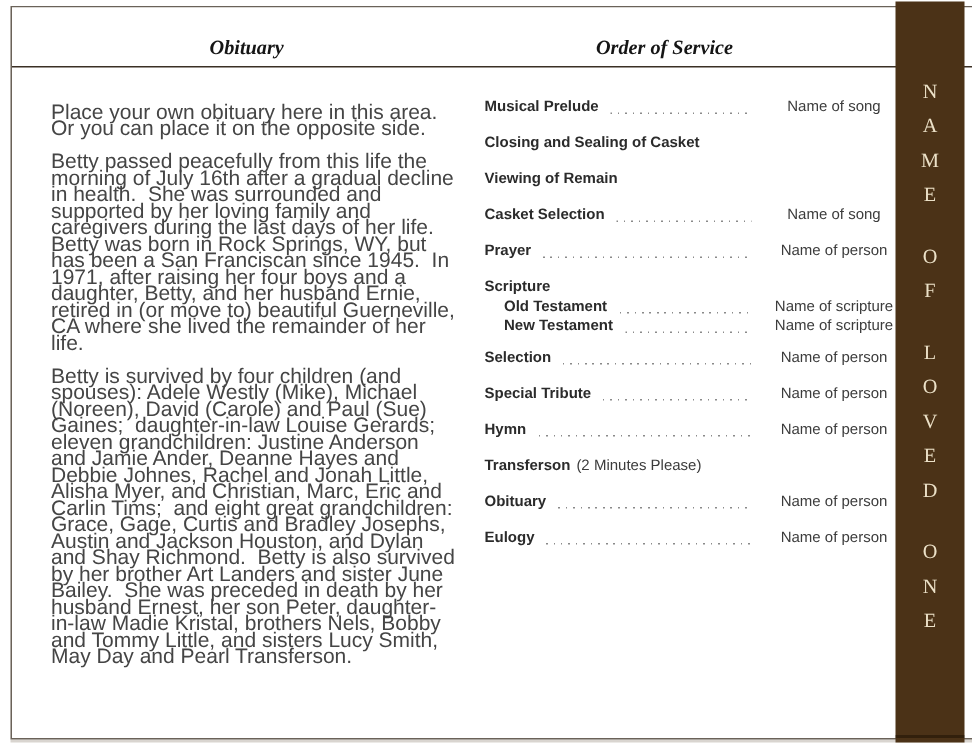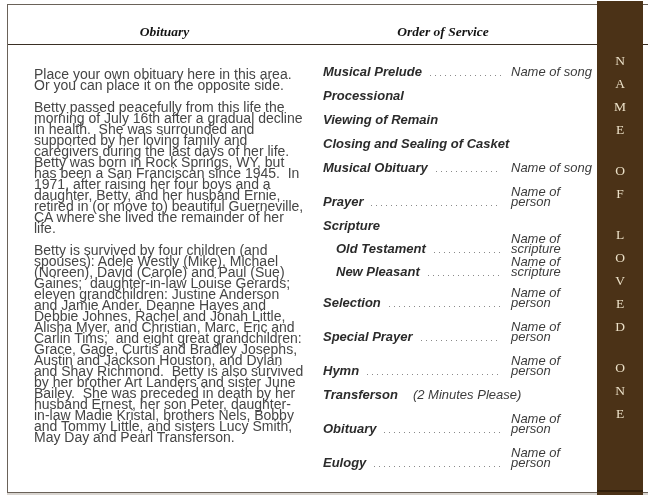--- a/index.html
+++ b/index.html
@@ -30,30 +30,30 @@
   }
   .obit-p{
     margin:0 0 11px 0;font-size:14px;line-height:11px;color:#454545;
     white-space:pre-wrap;
   }
   .svc-col{
     position:absolute;left:315px;top:62px;width:278px;
   }
   .svc-row{
     display:flex;align-items:flex-end;margin-bottom:14px;
-    font-size:13px;line-height:10px;color:#3c3c3c;font-style:italic;
+    font-size:10px;line-height:10px;color:#3c3c3c;
   }
   .svc-label{font-weight:bold;color:#2b2b2b;white-space:nowrap;}
-  .svc-suffix{margin-left:15px;white-space:nowrap;}
+  .svc-suffix{margin-left:4px;white-space:nowrap;}
   .svc-leader{
     flex:1;height:7px;margin:0 10px 1px 8px;
     background-image:repeating-linear-gradient(90deg,#8a8a8a 0,#8a8a8a 1px,transparent 1px,transparent 5px);
     background-size:100% 1px;background-position:0 100%;background-repeat:no-repeat;
   }
-  .svc-value{width:90px;flex-shrink:0;}
+  .svc-value{width:90px;flex-shrink:0;text-align:center;}
   .svc-row.sub{padding-left:13px;}
   .svc-group{margin-bottom:11px;}
   .svc-group .svc-row{margin-bottom:3px;}
   .bar{
     position:absolute;left:597px;top:1px;width:46px;height:494px;
     background:#4b3217;z-index:3;box-sizing:border-box;padding-top:48px;
     text-align:center;font-family:"Liberation Serif",serif;color:#ece1c8;
   }
   .letter{font-size:13.5px;line-height:23px;}
   .word + .word{margin-top:18px;}
@@ -83,33 +83,29 @@
     </div>
 
   <div class="svc-col" id="svc-col">
       <div class="svc-row">
     <span class="svc-label">Musical Prelude</span>
 
     <span class="svc-leader"></span>
     <span class="svc-value">Name of song</span>
   </div>
       <div class="svc-row">
-    <span class="svc-label">Processional</span>
+    <span class="svc-label">Closing and Sealing of Casket</span>
 
   </div>
       <div class="svc-row">
     <span class="svc-label">Viewing of Remain</span>
 
   </div>
       <div class="svc-row">
-    <span class="svc-label">Closing and Sealing of Casket</span>
-
-  </div>
-      <div class="svc-row">
-    <span class="svc-label">Musical Obituary</span>
+    <span class="svc-label">Casket Selection</span>
 
     <span class="svc-leader"></span>
     <span class="svc-value">Name of song</span>
   </div>
       <div class="svc-row">
     <span class="svc-label">Prayer</span>
 
     <span class="svc-leader"></span>
     <span class="svc-value">Name of person</span>
   </div>
@@ -118,34 +114,34 @@
     <span class="svc-label">Scripture</span>
 
   </div>
         <div class="svc-row sub">
     <span class="svc-label">Old Testament</span>
 
     <span class="svc-leader"></span>
     <span class="svc-value">Name of scripture</span>
   </div>
         <div class="svc-row sub">
-    <span class="svc-label">New Pleasant</span>
+    <span class="svc-label">New Testament</span>
 
     <span class="svc-leader"></span>
     <span class="svc-value">Name of scripture</span>
   </div>
       </div>
       <div class="svc-row">
     <span class="svc-label">Selection</span>
 
     <span class="svc-leader"></span>
     <span class="svc-value">Name of person</span>
   </div>
       <div class="svc-row">
-    <span class="svc-label">Special Prayer</span>
+    <span class="svc-label">Special Tribute</span>
 
     <span class="svc-leader"></span>
     <span class="svc-value">Name of person</span>
   </div>
       <div class="svc-row">
     <span class="svc-label">Hymn</span>
 
     <span class="svc-leader"></span>
     <span class="svc-value">Name of person</span>
   </div>

